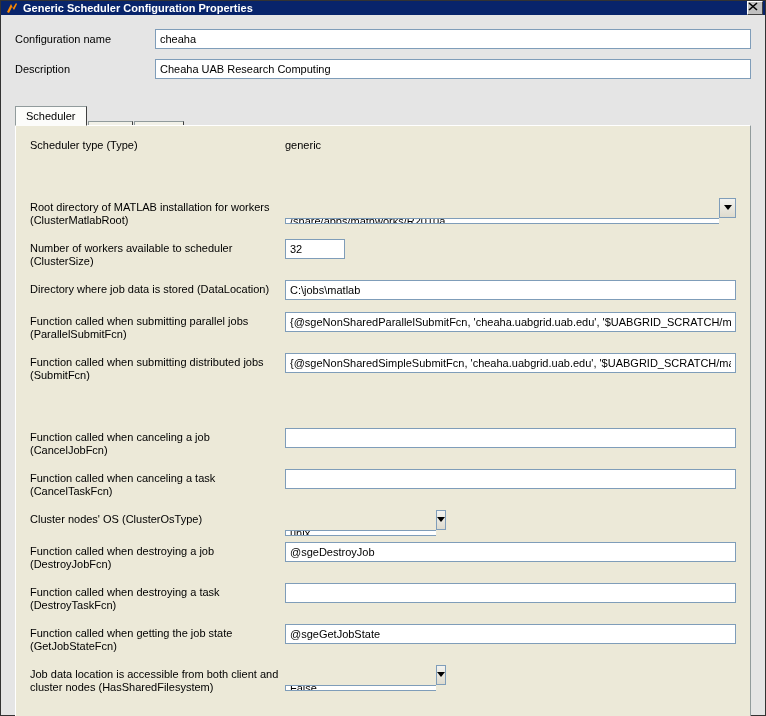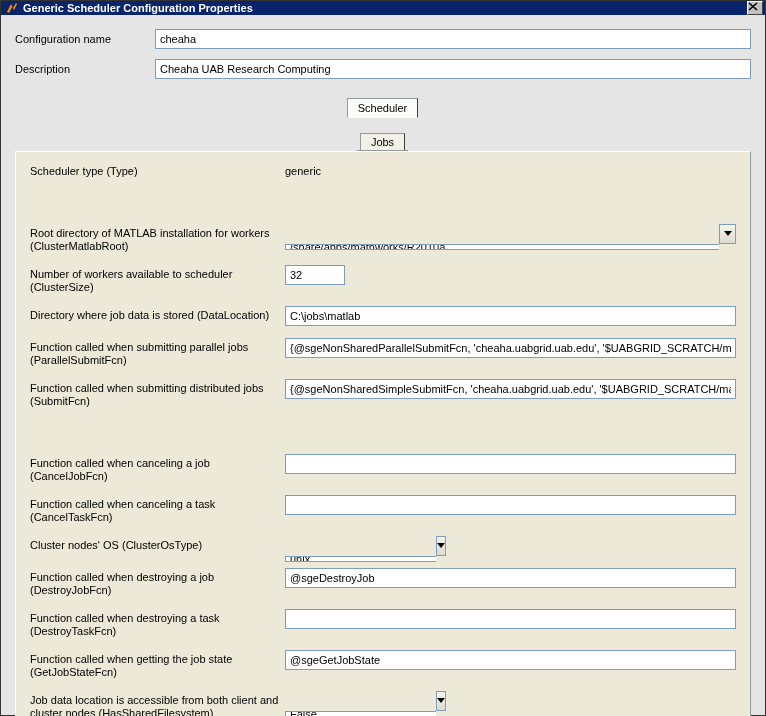--- a/index.html
+++ b/index.html
@@ -65,23 +65,22 @@
   flex: 1;
   height: 20px;
   border: 1px solid #7f9db9;
   background: #fff;
   padding: 2px 4px;
   font-family: inherit;
   font-size: 11px;
 }
 .tabs {
   display: flex;
-  align-items: center;
-  margin-top: 8px;
-  flex-direction: column;
+  align-items: flex-start;
+  margin-top: 16px;
 }
 .tab {
   padding: 3px 10px 3px 10px;
   border: 1px solid #919b9c;
   border-bottom: none;
   background: #f2f1e8;
   margin-right: 1px;
   cursor: default;
   position: relative;
   top: 1px;

